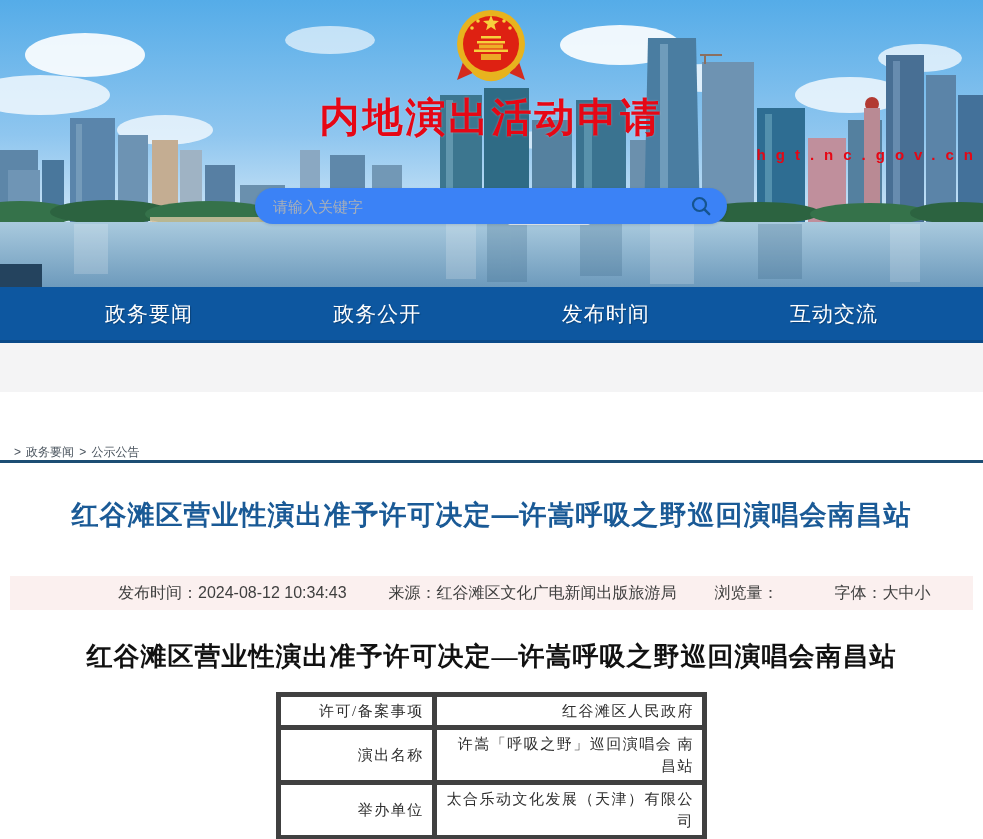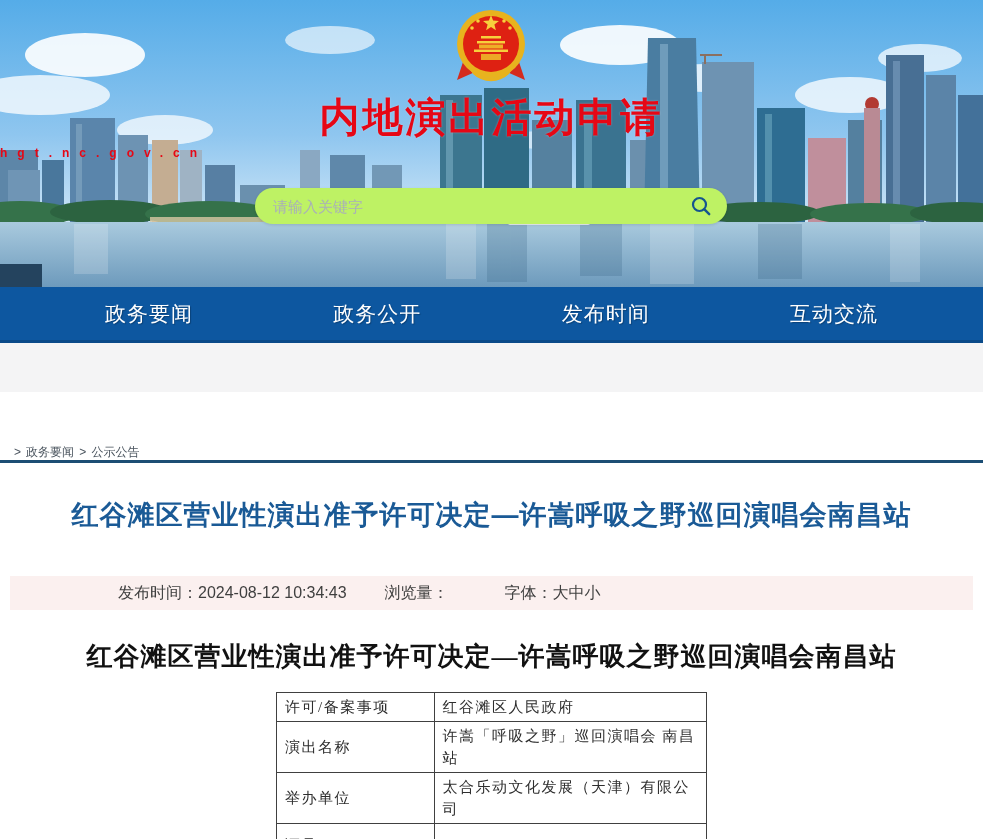--- a/index.html
+++ b/index.html
@@ -7,24 +7,24 @@
   body { font-family: "Liberation Sans", "DejaVu Sans", sans-serif; }
   .page { position: relative; width: 983px; height: 839px; overflow: hidden; background: #fff; margin: 0 auto; }
 
   
   .banner { position: relative; width: 983px; height: 287px; overflow: hidden; }
   .banner svg.bg { position: absolute; left: 0; top: 0; }
   .emblem { position: absolute; left: 455px; top: 6px; width: 72px; height: 82px; }
   .site-title { position: absolute; left: 0; top: 90px; width: 100%; text-align: center;
                 font-size: 40px; font-weight: bold; color: #e60715; letter-spacing: 3px;
                 text-shadow: 0 0 2px rgba(255,255,255,.35); }
-  .site-url { position: absolute; left: 0; top: 146px; width: 100%; text-align: left;
-              font-size: 12px; font-weight: bold; color: #e60715; letter-spacing: 10px; }
+  .site-url { position: absolute; left: 0; top: 146px; width: 100%; text-align: right;
+              font-size: 15px; font-weight: bold; color: #e60715; letter-spacing: 10px; }
   .search-pill { position: absolute; left: 255px; top: 188px; width: 472px; height: 36px;
-                 background: #bef264; border-radius: 19px; display: flex; align-items: center;
+                 background: #3b82f6; border-radius: 19px; display: flex; align-items: center;
                  padding: 0 14px 0 18px; box-shadow: 0 1px 3px rgba(0,0,0,.12); }
   .search-pill input { flex: 1; border: none; outline: none; font-size: 15px; color: #333;
                        background: transparent; font-family: "Liberation Sans", sans-serif; }
   .search-pill input::placeholder { color: #a9b0b8; }
   .search-btn { width: 24px; height: 24px; border: none; background: transparent; cursor: pointer;
                 display: flex; align-items: center; justify-content: center; padding: 0; }
 
   
   .navbar { width: 983px; height: 56px; background: #0d57a0; border-bottom: 3px solid #0a4a89;
             display: flex; align-items: center; justify-content: space-between; padding: 0 105px; }
@@ -52,21 +52,21 @@
   .mg4 { margin-left: 56px; }
   .font-opt { cursor: pointer; color: #3f3f3f; }
 
   .article-heading { margin-top: 28px; text-align: center; font-size: 26px; font-weight: bold;
                      color: #111; font-family: "Liberation Serif", "DejaVu Serif", serif;
                      line-height: 38px; letter-spacing: 1px; }
 
   table.permit { margin: 16px auto 0 auto; border-collapse: collapse; width: 431px;
                  font-family: "Liberation Serif", "DejaVu Serif", serif; font-size: 15px;
                  color: #2e2e2e; letter-spacing: 1.5px; }
-  table.permit td { border: 1px solid #404040; text-align: left; vertical-align: middle;
+  table.permit td { border: 5px solid #404040; text-align: right; vertical-align: middle;
                     padding: 3px 8px; line-height: 22px; }
   td.k { width: 158px; }
   td.v { width: 273px; }
   tr.r1 td { height: 27px; }
   tr.r2 td { height: 49px; }
   tr.r3 td { height: 48px; }
   tr.r4 td { height: 42px; }
 </style>
 </head>
 <body>
@@ -220,20 +220,21 @@
     </div>
   </div>
 
   <div class="divider"></div>
 
   <div class="content">
     <h1 class="page-title">红谷滩区营业性演出准予许可决定—许嵩呼吸之野巡回演唱会南昌站</h1>
 
     <div class="meta-bar">
       <span class="meta-group mg1"><span>发布时间：</span><span>2024-08-12 10:34:43</span></span>
+      <span class="meta-group mg2"><span>来源：</span><span>红谷滩区文化广电新闻出版旅游局</span></span>
       <span class="meta-group mg3"><span>浏览量：</span><span></span></span>
       <span class="meta-group mg4"><span>字体：</span><span class="font-opt">大</span><span class="font-opt">中</span><span class="font-opt">小</span></span>
     </div>
 
     <h2 class="article-heading">红谷滩区营业性演出准予许可决定—许嵩呼吸之野巡回演唱会南昌站</h2>
 
     <table class="permit">
       <tbody>
         <tr class="r1">
           <td class="k">许可/备案事项</td>

